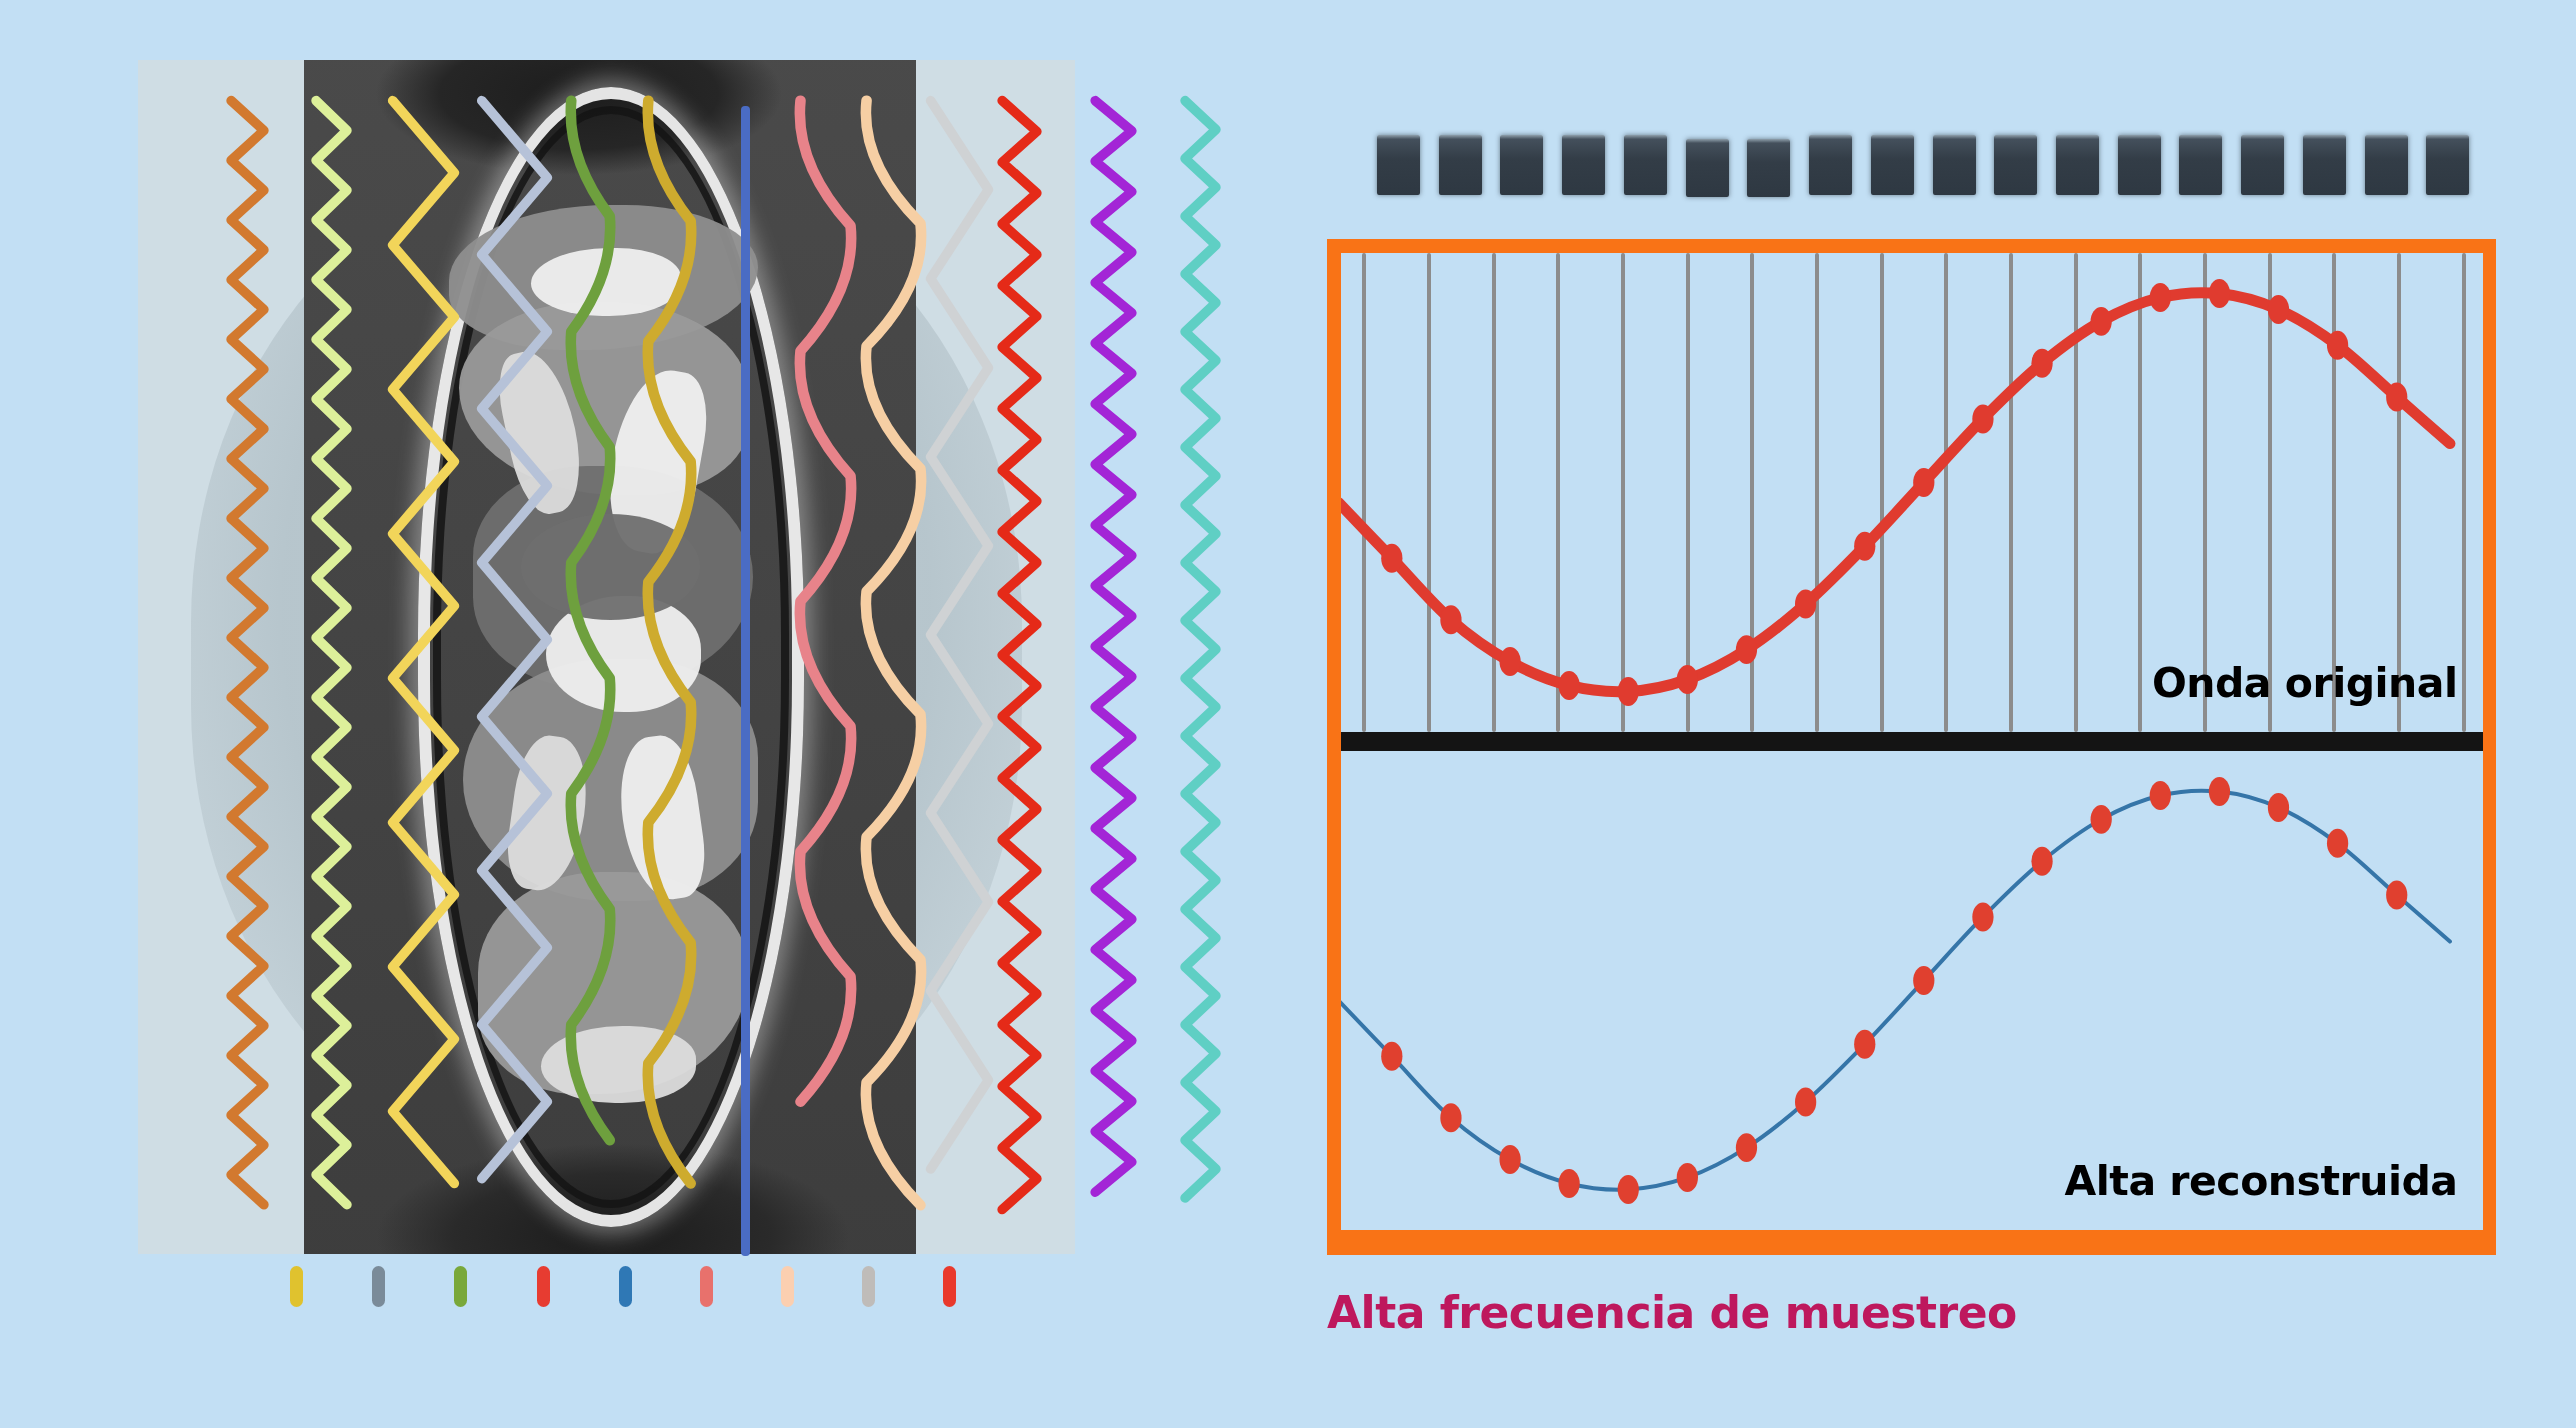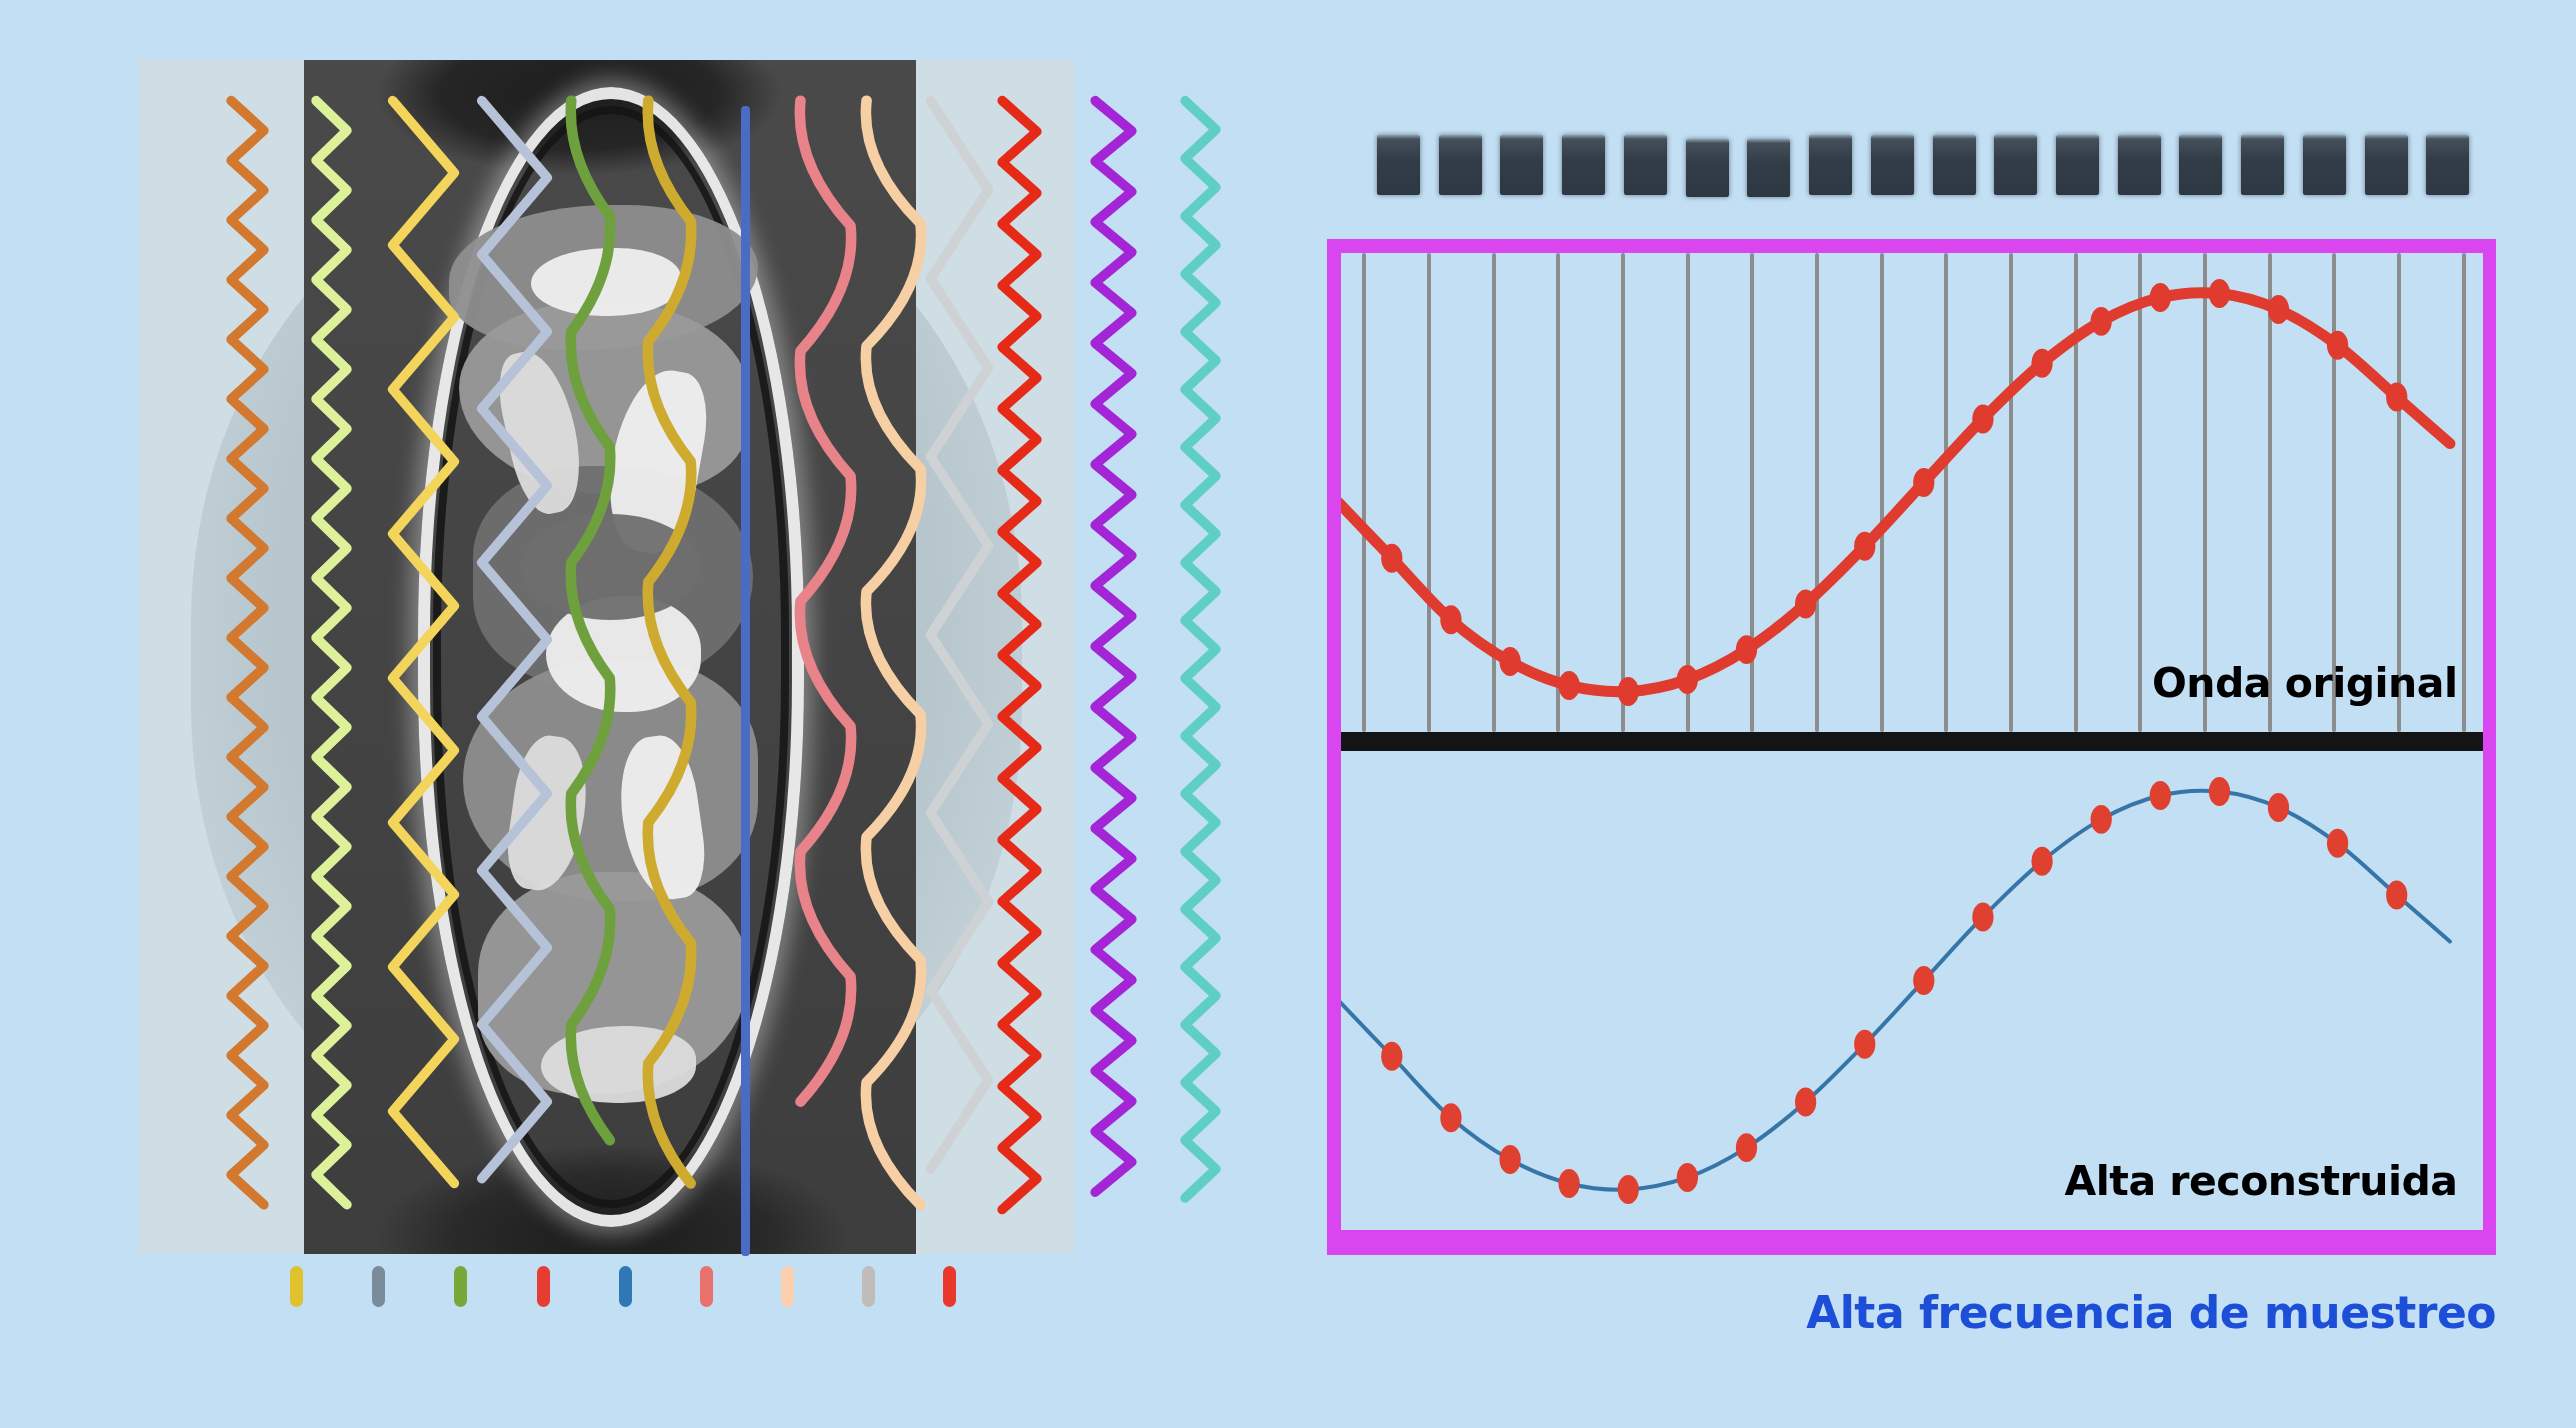--- a/index.html
+++ b/index.html
@@ -151,21 +151,21 @@
     box-shadow: 0 0 4.8px rgba(30,40,50,.55);
   }
 
   
   #chart-stack {
     position: absolute;
     left: 0px;
     top: 104px;
     width: 1169px;
     height: 1016px;
-    background: #d946ef;
+    background: #f97316;
     padding: 13.5px;
     box-sizing: border-box;
   }
   .chart-box {
     position: relative;
     width: 100%;
     height: 479px;
     background: #c2dff4;
     overflow: hidden;
   }
@@ -197,25 +197,25 @@
     font-size: 41px;
     color: #000;
     letter-spacing: -0.5px;
     white-space: nowrap;
   }
   #caption {
     position: absolute;
     left: 1327px;
     top: 1287px;
     width: 1169px;
-    text-align: right;
+    text-align: left;
     font-family: "DejaVu Sans", sans-serif;
     font-weight: bold;
     font-size: 44px;
-    color: #1d4ed8;
+    color: #be185d;
     letter-spacing: -0.5px;
   }
 </style>
 </head>
 <body>
 
 <div id="root">
 
   <div id="brain-panel">
     <div class="brain-bg"></div>

